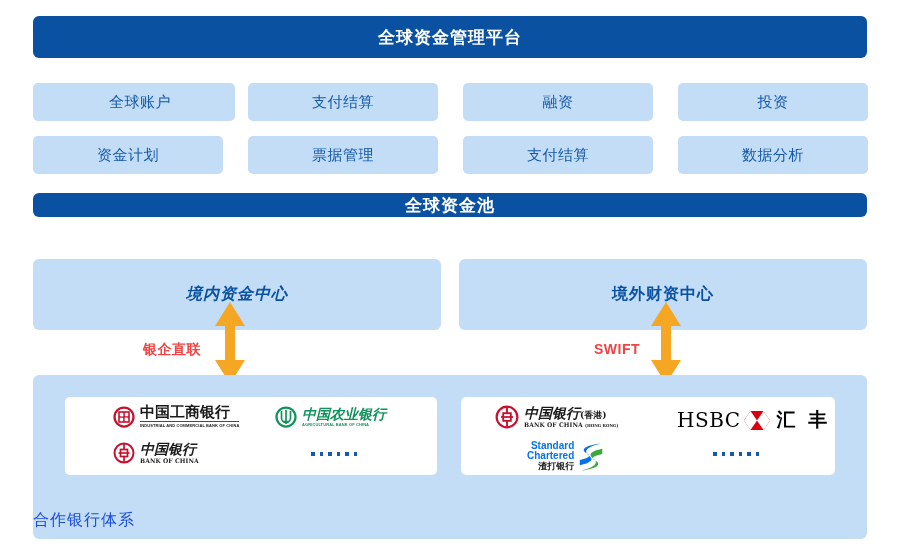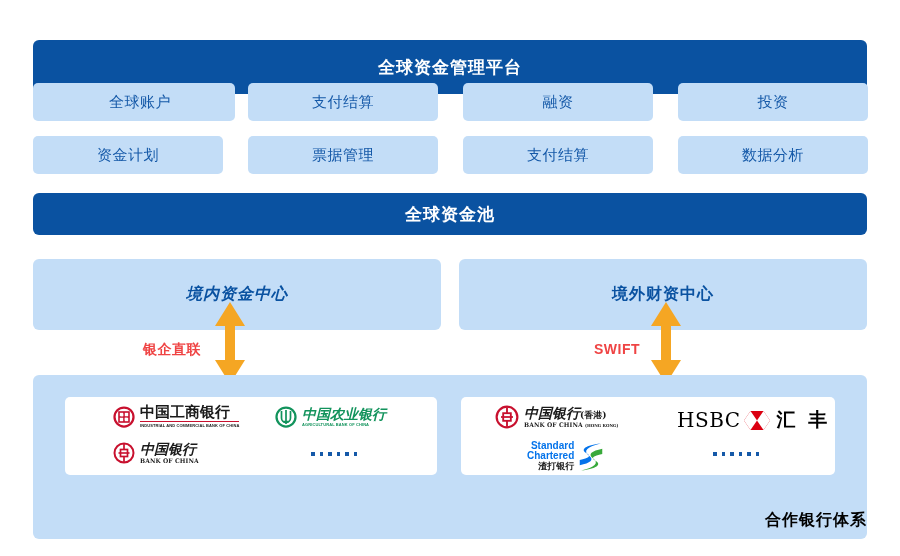--- a/index.html
+++ b/index.html
@@ -100,23 +100,23 @@
     border-radius: 5px;
   }
   #bank-card-domestic { left: 32px;  width: 372px; }
   #bank-card-overseas { left: 428px; width: 374px; }
 
   .bank-bottom-label {
     position: absolute;
     left: 0;
     bottom: 8px;
     width: 100%;
-    text-align: right;
-    color: #000000;
-    font-weight: bold;
+    text-align: left;
+    color: #1d4ed8;
+    font-weight: normal;
     font-size: 16px;
     letter-spacing: 1px;
   }
 
   
   .logo {
     position: absolute;
     display: flex;
     align-items: center;
   }
@@ -206,21 +206,21 @@
     width: 3.5px;
     height: 3.5px;
     background: #1559a8;
   }
 </style>
 </head>
 <body>
 
 <div class="stage">
 
-  <div class="bar-dark" id="platform-title" style="left:33px; top:40px; width:834px; height:54px;">
+  <div class="bar-dark" id="platform-title" style="left:33px; top:16px; width:834px; height:42px;">
     <span>全球资金管理平台</span>
   </div>
 
   <div class="module" style="left:33px;  top:83px;padding-left:12px;">
       <span>全球账户</span>
     </div>
   <div class="module" style="left:248px; top:83px;">
       <span>支付结算</span>
     </div>
   <div class="module" style="left:463px; top:83px;">
@@ -236,21 +236,21 @@
   <div class="module" style="left:248px; top:136px;">
       <span>票据管理</span>
     </div>
   <div class="module" style="left:463px; top:136px;">
       <span>支付结算</span>
     </div>
   <div class="module" style="left:678px; top:136px;">
       <span>数据分析</span>
     </div>
 
-  <div class="bar-dark" id="pool-title" style="left:33px; top:193px; width:834px; height:42px;">
+  <div class="bar-dark" id="pool-title" style="left:33px; top:193px; width:834px; height:24px;">
     <span>全球资金池</span>
   </div>
 
   <div class="center-panel" id="center-left">
     <span>境内资金中心</span>
   </div>
   <div class="center-panel" id="center-right">
     <span>境外财资中心</span>
   </div>
 

